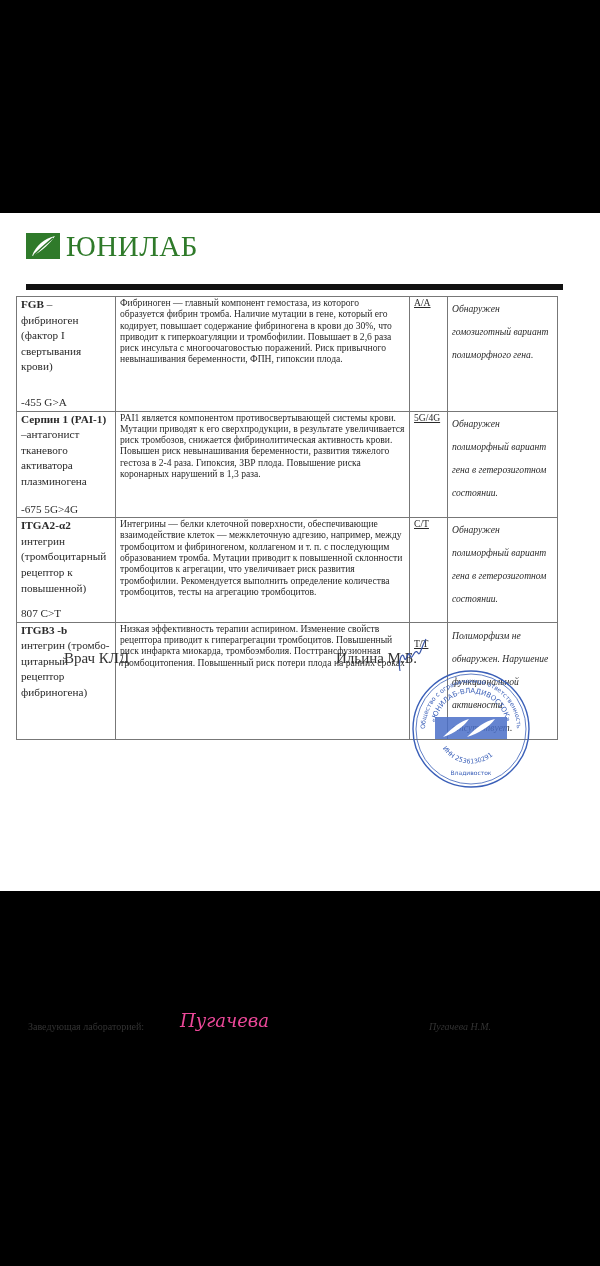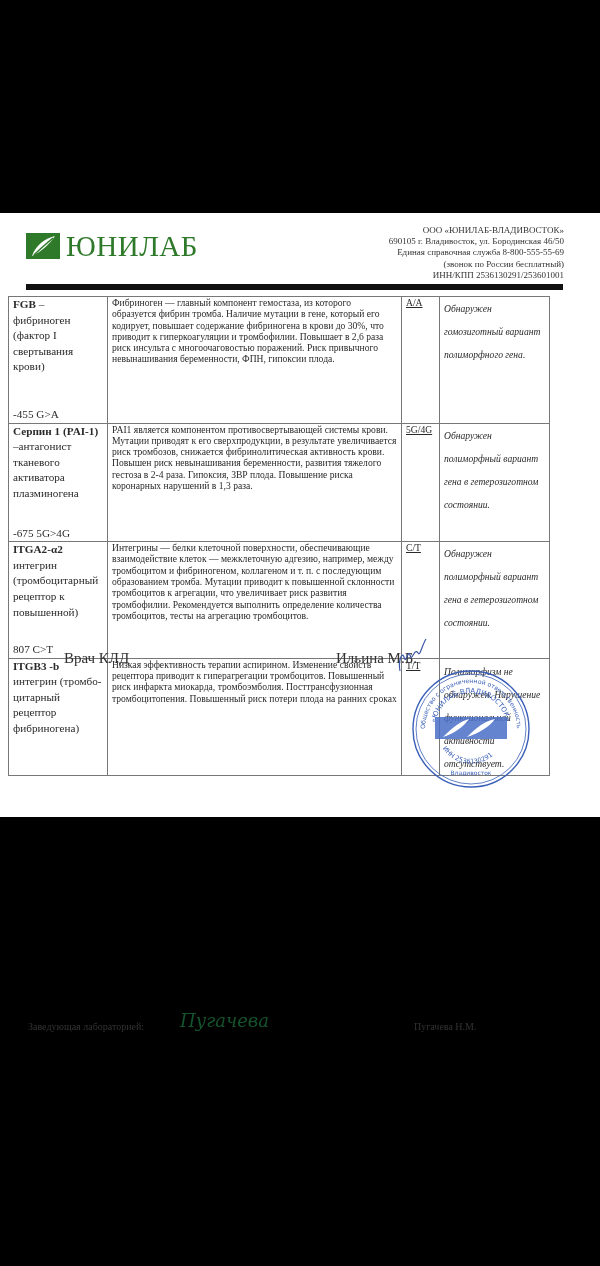--- a/index.html
+++ b/index.html
@@ -1,65 +1,58 @@
 <!DOCTYPE html>
 <html><head>
 <meta charset="utf-8">
 <style>
   html, body { margin: 0; padding: 0; }
   body {
     width: 600px; height: 1266px; background: #000; position: relative; overflow: hidden;
     font-family: "Liberation Serif", "DejaVu Serif", serif; color: #2a2a2a;
   }
   .page {
-    position: absolute; left: 0; top: 213px; width: 600px; height: 604px; background: #fff;
+    position: absolute; left: 0; top: 213px; width: 600px; height: 678px; background: #fff;
   }
   .logo { position: absolute; left: 26px; top: 20px; display: flex; align-items: center; }
   .logo-mark { width: 34px; height: 26px; background: #2f7a2a; position: relative; margin-right: 6px; }
   .logo-mark svg { position: absolute; left: 0; top: 0; }
   .logo-text { font-family: "Liberation Serif", serif; font-size: 29px; color: #2f7a2a; letter-spacing: 0.5px; line-height: 26px; }
   .company { position: absolute; right: 36px; top: 12px; text-align: right; font-size: 9px; line-height: 11.2px; color: #333; }
   .rule { position: absolute; left: 26px; top: 71px; width: 537px; height: 6px; background: #111; }
   table.res {
-    position: absolute; left: 8px; top: 83px; width: 541px; border-collapse: collapse; table-layout: fixed;
+    position: absolute; left: 16px; top: 83px; width: 541px; border-collapse: collapse; table-layout: fixed;
     font-size: 9.6px; line-height: 11.3px;
   }
   table.res td { border: 1px solid #777; vertical-align: top; padding: 0 4px; }
   td.gene { font-size: 11.2px; line-height: 15.6px; padding: 1px 4px 0 5px; }
   td.gene b { font-weight: bold; }
   td.desc { padding: 1px 5px 0 5px; }
   td.geno { text-align: left; padding: 11px 3px 0 8px; text-decoration: underline; }
   td.concl { padding: 11px 4px 0 8px; line-height: 23px; font-style: italic; }
-  .variant { display: block; margin-top: 12px; }
+  .variant { display: block; }
   .gap { display: block; height: 20px; }
   .sig-row { position: absolute; font-size: 15px; color: #333; }
   .stamp { position: absolute; left: 409px; top: 454px; width: 124px; height: 124px; }
   .scribble { position: absolute; }
 </style>
 </head>
 <body>
 
 <div class="page">
   <div class="logo">
     <div class="logo-mark">
       <svg width="34" height="26" viewBox="0 0 34 26">
         <path d="M6 23 C 10 12, 18 6, 29 3 C 24 10, 17 18, 6 23 Z" fill="#fff"></path>
         <path d="M8 22 C 14 16, 21 10, 27 5" stroke="#2f7a2a" stroke-width="1.6" fill="none"></path>
       </svg>
     </div>
     <span class="logo-text">ЮНИЛАБ</span>
   </div>
 
-  <div class="company">
-    <div>ООО «ЮНИЛАБ-ВЛАДИВОСТОК»</div>
-    <div>690105 г. Владивосток, ул. Бородинская 46/50</div>
-    <div>Единая справочная служба 8-800-555-55-69</div>
-    <div>(звонок по России бесплатный)</div>
-    <div>ИНН/КПП 2536130291/253601001</div>
-  </div>
 
   <div class="rule"></div>
 
   <table class="res">
     <colgroup>
       <col style="width:99px">
         <col style="width:294px">
         <col style="width:38px">
         <col style="width:110px">
     </colgroup>
@@ -92,21 +85,21 @@
       </td>
       <td class="desc">Интегрины — белки клеточной поверхности, обеспечивающие взаимодействие клеток — межклеточную адгезию, например, между тромбоцитом и фибриногеном, коллагеном и т. п. с последующим образованием тромба. Мутации приводит к повышенной склонности тромбоцитов к агрегации, что увеличивает риск развития тромбофилии.  Рекомендуется выполнить определение количества тромбоцитов, тесты на агрегацию тромбоцитов.</td>
       <td class="geno">C/T</td>
       <td class="concl">Обнаружен полиморфный вариант гена в гетерозиготном состоянии.</td>
     </tr>
     <tr style="height:70px">
       <td class="gene">
         <b>ITGB3 -b</b><span> интегрин (тромбо-цитарный рецептор фибриногена)</span>
       </td>
       <td class="desc">Низкая эффективность терапии аспирином. Изменение свойств рецептора приводит к гиперагрегации тромбоцитов. Повышенный риск инфаркта миокарда, тромбоэмболия. Посттрансфузионная тромбоцитопения. Повышенный риск потери плода на ранних сроках</td>
-      <td class="geno" style="padding-top:1px">T/T</td>
+      <td class="geno" style="padding-top:15px">T/T</td>
       <td class="concl" style="padding-top:1px">Полиморфизм не обнаружен. Нарушение функциональной активности отсутствует.</td>
     </tr>
   </tbody>
     </table>
 
   <div class="sig-row" style="left:64px; top:437px;">Врач КЛД</div>
   <div class="sig-row" style="left:336px; top:437px;">Ильина М.Б.</div>
 
   <svg class="scribble" style="left:394px; top:422px;" width="40" height="40" viewBox="0 0 40 40">
     <path d="M6 36 C 4 26, 8 16, 10 22 C 12 30, 14 14, 16 20 C 18 28, 20 12, 24 18 C 26 22, 28 10, 32 4" stroke="#3a56a8" stroke-width="1.2" fill="none"></path>
@@ -129,15 +122,15 @@
     <rect x="26" y="50" width="72" height="22" fill="#4a6fc8" opacity="0.85"></rect>
     <path d="M34 70 C 44 60, 52 54, 60 52 C 54 60, 46 66, 34 70 Z" fill="#fff"></path>
     <path d="M58 70 C 68 60, 76 54, 86 52 C 80 60, 70 66, 58 70 Z" fill="#fff"></path>
     <text font-size="6.4" fill="#3a5fb8" font-family="DejaVu Sans, sans-serif">
       <textPath href="#arcBot" startOffset="8">ИНН 2536130291</textPath>
     </text>
     <text x="62" y="108" font-size="6" text-anchor="middle" fill="#3a5fb8" font-family="DejaVu Sans, sans-serif">Владивосток</text>
   </svg>
 
   <div class="sig-row" style="left:28px; top:808px; font-size:10px;text-align:center;">Заведующая лабораторией:</div>
-  <div class="sig-row" style="left:180px; top:797px; font-family:'DejaVu Serif', serif; font-style:italic; font-size:18px; color:#14532d;text-align:center;">Пугачева</div>
-  <div class="sig-row" style="left:414px; top:808px; font-size:10px;">Пугачева Н.М.</div>
+  <div class="sig-row" style="left:180px; top:797px; font-family:'DejaVu Serif', serif; font-style:italic; font-size:18px; color:#ec4899;text-align:center;">Пугачева</div>
+  <div class="sig-row" style="left:429px; top:808px; font-size:10px;font-style:italic;">Пугачева Н.М.</div>
 </div>
 
 </body></html>

